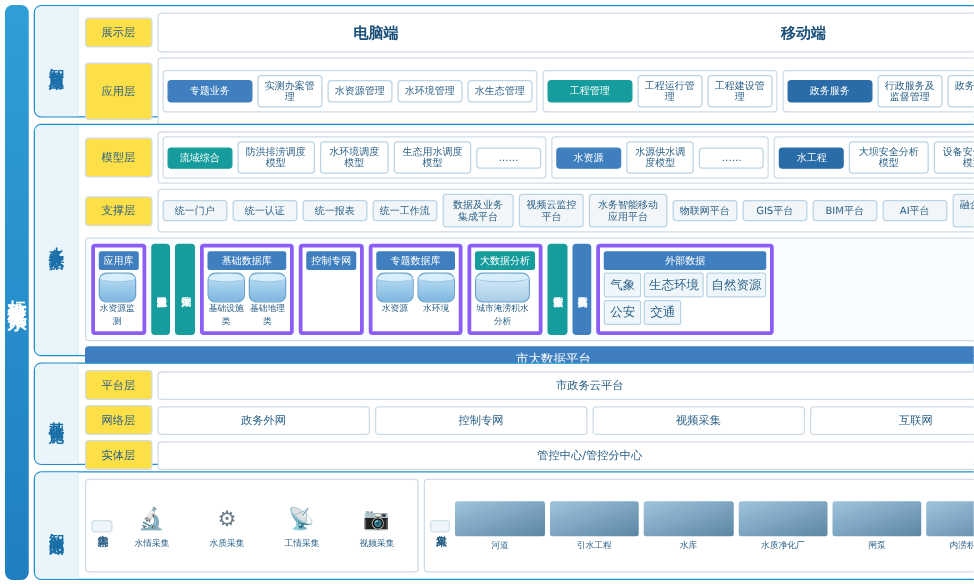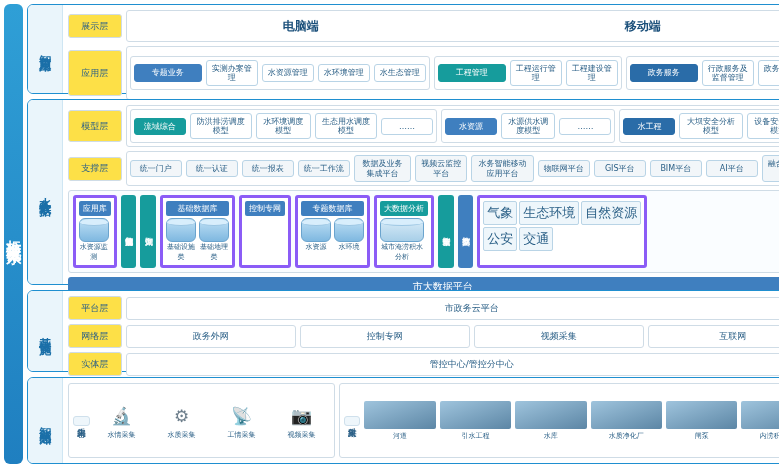--- a/index.html
+++ b/index.html
@@ -42,21 +42,21 @@
   
   .infra-cell{flex:1;border:1px solid #cfdce6;border-radius:3px;background:#fff;text-align:center;font-size:9px;color:#2a5f86;padding:4px 0;}
   
   .per-box{border:1px solid #cfdce6;border-radius:3px;background:#fff;padding:4px;display:flex;align-items:center;gap:4px;}
   .per-item{width:56px;text-align:center;font-size:7px;color:#2a5f86;}
   .thumb{height:28px;border-radius:2px;background:linear-gradient(160deg,#9fc4dd,#5c86a5);margin-bottom:2px;}
   .dev{height:28px;display:flex;align-items:center;justify-content:center;font-size:17px;color:#6e7f8c;}
   .vlabel{writing-mode:vertical-rl;text-orientation:upright;font-size:9px;color:#2a5f86;background:#eef6fb;border:1px solid #cfe0ec;border-radius:3px;padding:4px 2px;line-height:1.2;}
   .ext{display:flex;flex-direction:column;gap:2px;}
   .extrow{display:flex;gap:2px;}
-  .extchip{font-size:13px;border:1px solid #b9d4e6;border-radius:2px;padding:2px 3px;background:#eef6fb;color:#2a5f86;min-width:22px;text-align:center;}
+  .extchip{font-size:10px;border:1px solid #b9d4e6;border-radius:2px;padding:2px 3px;background:#eef6fb;color:#2a5f86;min-width:22px;text-align:center;}
 </style>
 </head>
 <body>
 
 <div class="page">
 
   <div class="sidebar left-bar">
     <span>标准规范体系</span>
   </div>
 
@@ -201,20 +201,21 @@
                 <div class="can" style="background:linear-gradient(180deg,#d9ecf8,#a8cfe8)"></div>
                 <div>城市淹涝积水分析</div>
               </div>
             </div>
           </div>
 
           <div class="vert">数据安全审核</div>
           <div class="vert blue">数据交换共享</div>
 
           <div class="bd-col">
+            <div class="bd-hdr">外部数据</div>
             <div class="ext">
               <div class="extrow">
                 <div class="extchip">气象</div>
                 <div class="extchip">生态环境</div>
                 <div class="extchip">自然资源</div>
               </div>
               <div class="extrow">
                 <div class="extchip">公安</div>
                 <div class="extchip">交通</div>
               </div>

